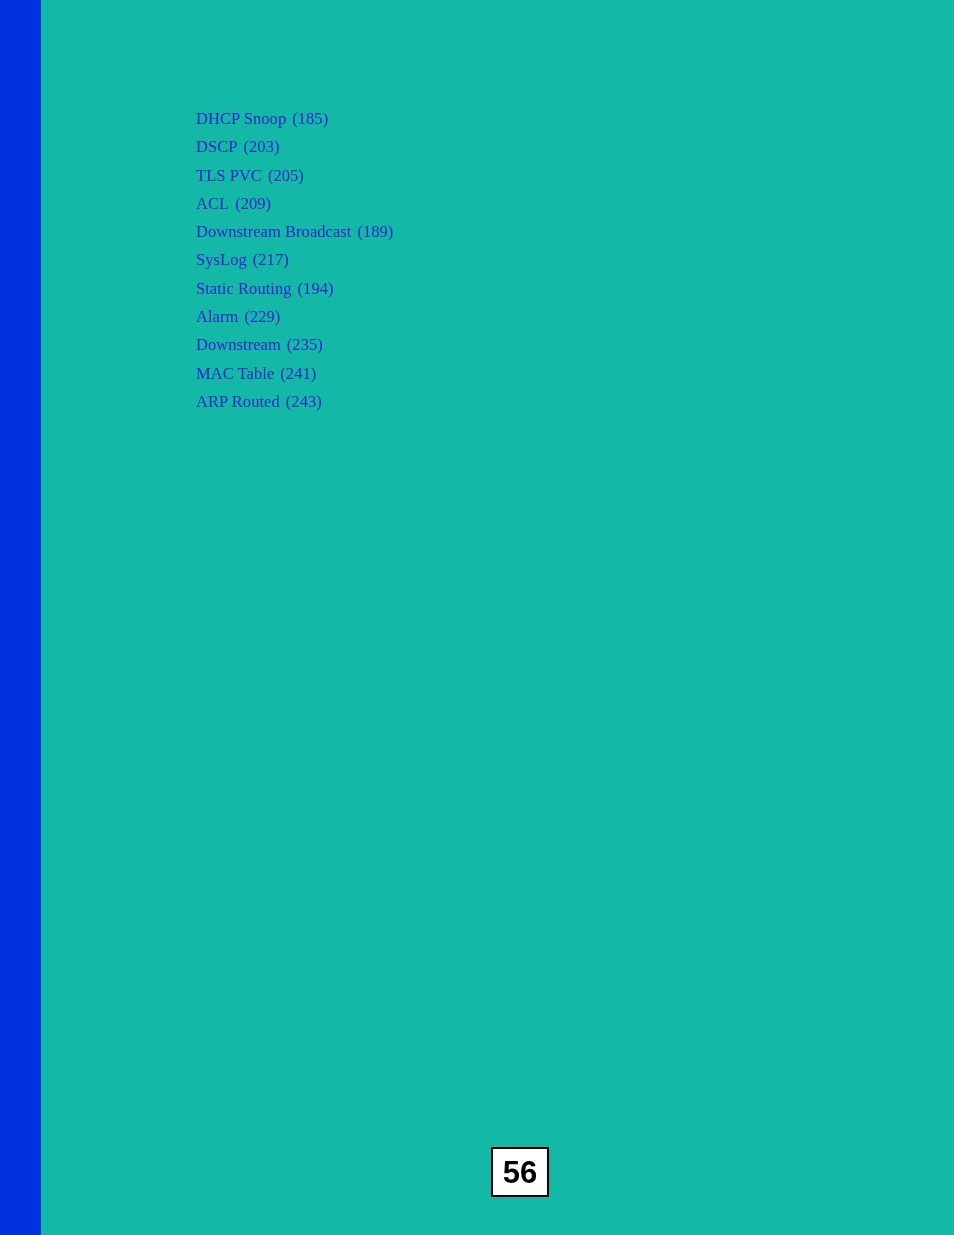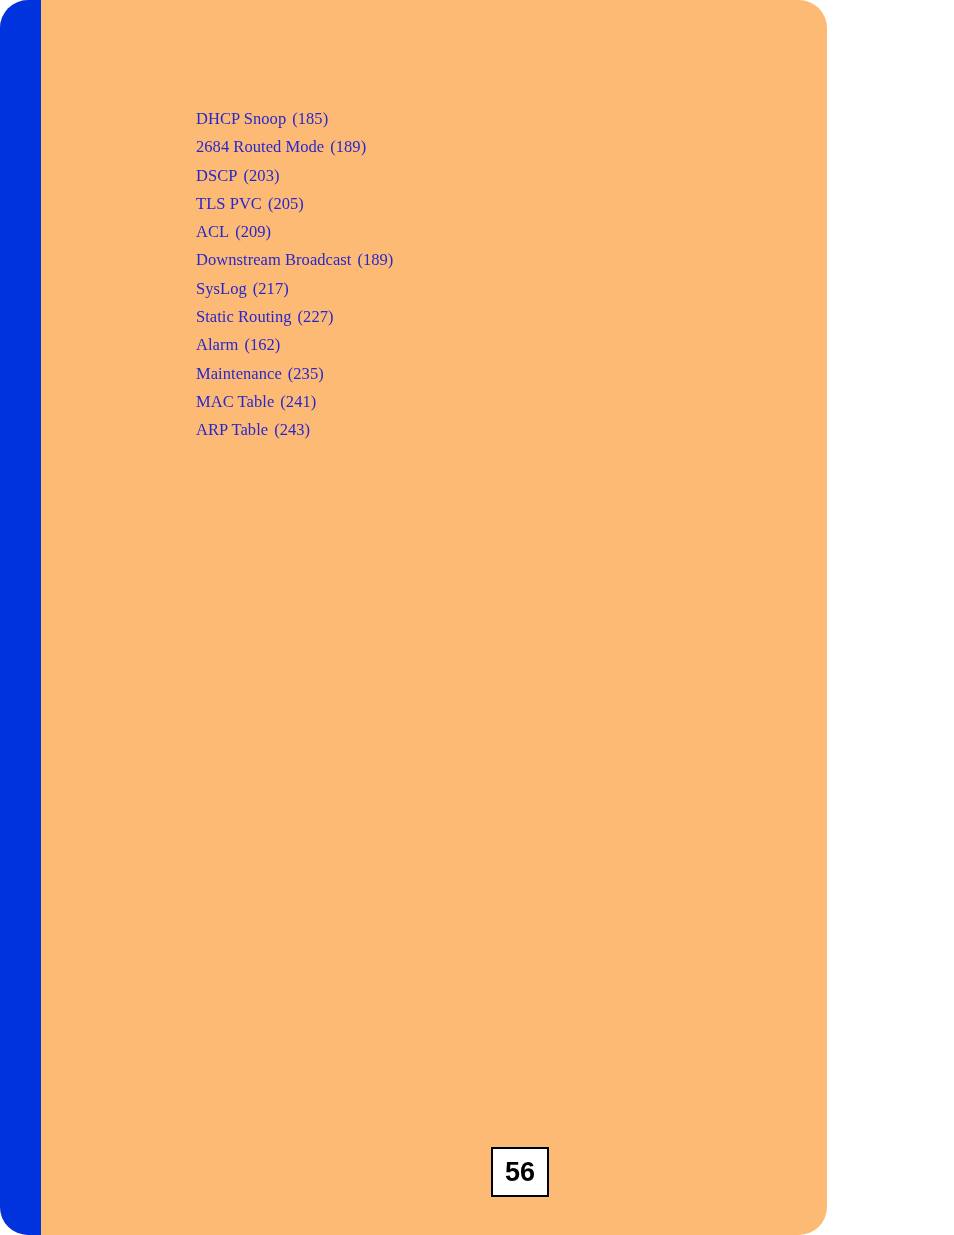--- a/index.html
+++ b/index.html
@@ -6,25 +6,24 @@
   html, body {
     margin: 0;
     padding: 0;
     background: #ffffff;
   }
   body {
     font-family: "Liberation Serif", "DejaVu Serif", serif;
   }
   .page {
     position: relative;
-    width: 827px;
+    width: 954px;
     height: 1235px;
-    background: #fdba74;
+    background: #14b8a6;
     overflow: hidden;
-    border-radius: 28px;
   }
   .side-bar {
     position: absolute;
     left: 0;
     top: 0;
     width: 41px;
     height: 1235px;
     background: #0033DD;
   }
   .content-area {
@@ -70,71 +69,68 @@
     height: 50px;
     border: 2.5px solid #000000;
     box-sizing: border-box;
     display: flex;
     align-items: center;
     justify-content: center;
     background: #ffffff;
   }
   .page-number-text {
     font-family: "Liberation Sans", "DejaVu Sans", sans-serif;
-    font-size: 27px;
+    font-size: 31px;
     font-weight: bold;
     color: #000000;
     line-height: 1;
   }
 </style>
 </head>
 <body>
 
 <div class="page">
 
   <div class="side-bar"></div>
 
   <div class="content-area">
 
     <ul class="toc-list">
       <li class="toc-entry">
         <a class="toc-link" href="#"><span class="entry-title">DHCP Snoop</span><span class="entry-page">(185)</span></a>
       </li>
       <li class="toc-entry">
-        <a class="toc-link" href="#"><span class="entry-title">2684 Routed Mode</span><span class="entry-page">(189)</span></a>
-      </li>
-      <li class="toc-entry">
         <a class="toc-link" href="#"><span class="entry-title">DSCP</span><span class="entry-page">(203)</span></a>
       </li>
       <li class="toc-entry">
         <a class="toc-link" href="#"><span class="entry-title">TLS PVC</span><span class="entry-page">(205)</span></a>
       </li>
       <li class="toc-entry">
         <a class="toc-link" href="#"><span class="entry-title">ACL</span><span class="entry-page">(209)</span></a>
       </li>
       <li class="toc-entry">
         <a class="toc-link" href="#"><span class="entry-title">Downstream Broadcast</span><span class="entry-page">(189)</span></a>
       </li>
       <li class="toc-entry">
         <a class="toc-link" href="#"><span class="entry-title">SysLog</span><span class="entry-page">(217)</span></a>
       </li>
       <li class="toc-entry">
-        <a class="toc-link" href="#"><span class="entry-title">Static Routing</span><span class="entry-page">(227)</span></a>
+        <a class="toc-link" href="#"><span class="entry-title">Static Routing</span><span class="entry-page">(194)</span></a>
       </li>
       <li class="toc-entry">
-        <a class="toc-link" href="#"><span class="entry-title">Alarm</span><span class="entry-page">(162)</span></a>
+        <a class="toc-link" href="#"><span class="entry-title">Alarm</span><span class="entry-page">(229)</span></a>
       </li>
       <li class="toc-entry">
-        <a class="toc-link" href="#"><span class="entry-title">Maintenance</span><span class="entry-page">(235)</span></a>
+        <a class="toc-link" href="#"><span class="entry-title">Downstream</span><span class="entry-page">(235)</span></a>
       </li>
       <li class="toc-entry">
         <a class="toc-link" href="#"><span class="entry-title">MAC Table</span><span class="entry-page">(241)</span></a>
       </li>
       <li class="toc-entry">
-        <a class="toc-link" href="#"><span class="entry-title">ARP Table</span><span class="entry-page">(243)</span></a>
+        <a class="toc-link" href="#"><span class="entry-title">ARP Routed</span><span class="entry-page">(243)</span></a>
       </li>
     </ul>
 
     <div class="page-number-box">
       <span class="page-number-text">56</span>
     </div>
 
   </div>
 </div>
 

